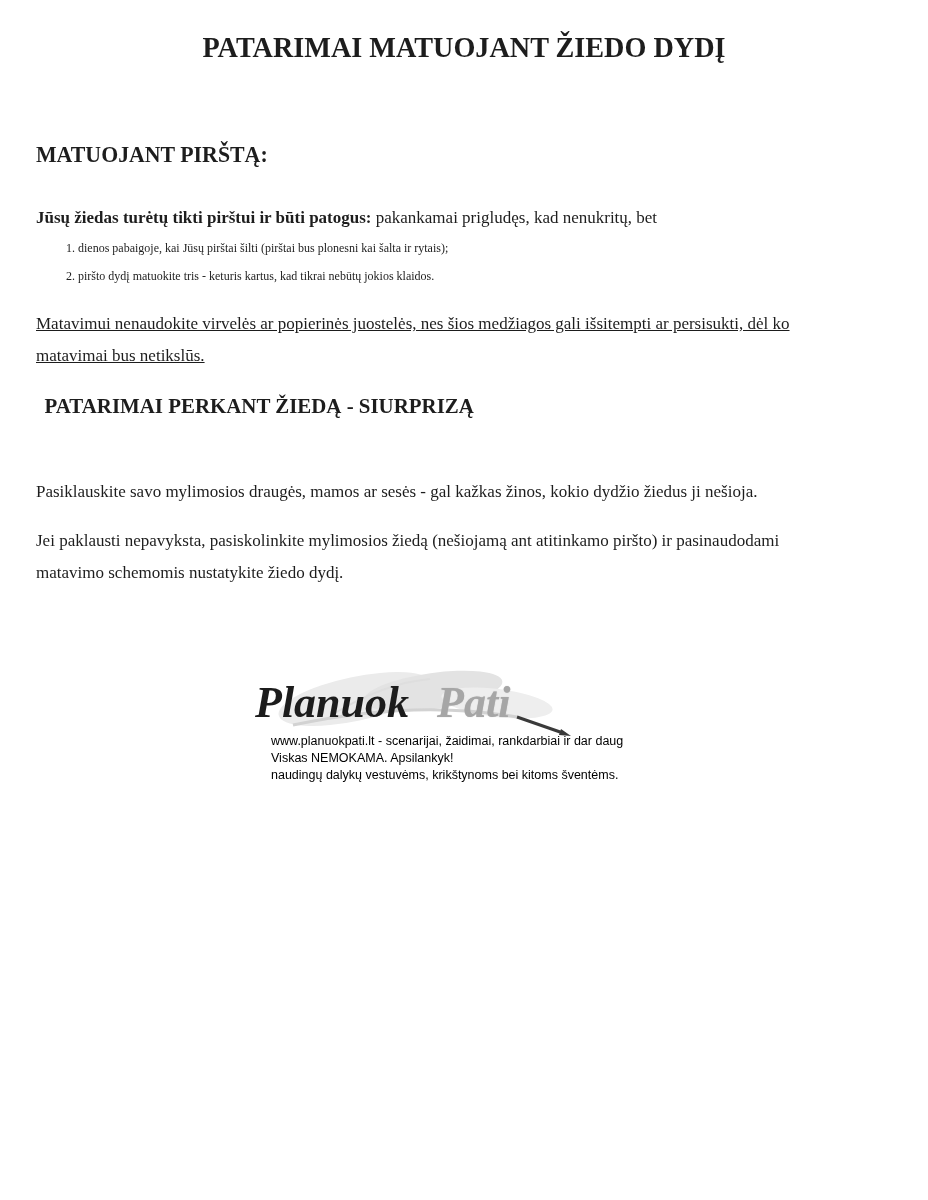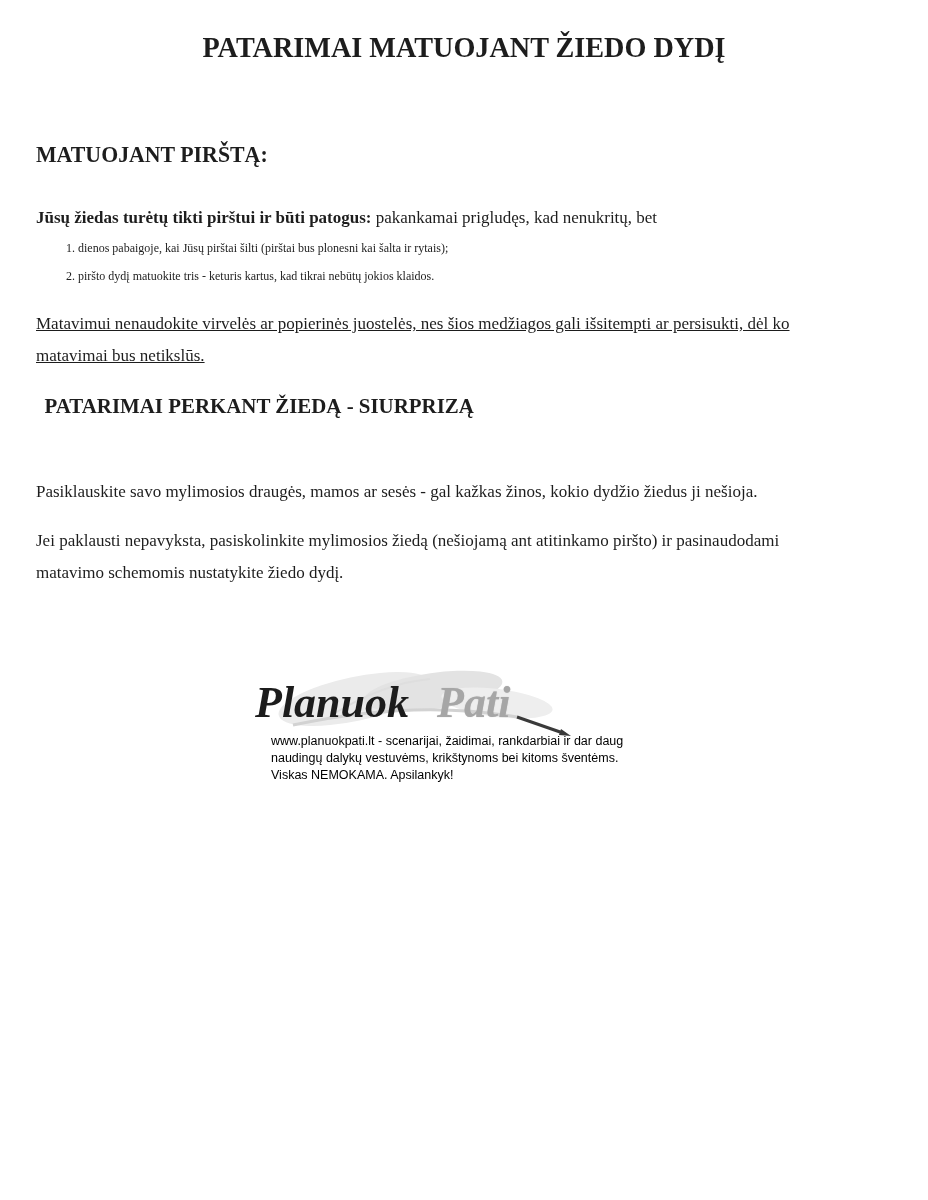--- a/index.html
+++ b/index.html
@@ -125,19 +125,19 @@
         <path d="M 28 62 Q 150 36 252 54" stroke="#d2d2d2" stroke-width="3" fill="none"></path>
         <path d="M 70 50 Q 120 20 165 16" stroke="#dedede" stroke-width="2" fill="none"></path>
         <path d="M 252 54 L 298 70" stroke="#3a3a3a" stroke-width="3" fill="none"></path>
         <path d="M 296 66 L 306 73 L 294 72 Z" fill="#3a3a3a"></path>
       </svg>
       <div class="brand">
         <span class="brand-primary">Planuok</span><span class="brand-secondary">Pati</span>
       </div>
       <div class="logo-caption">
         <div>www.planuokpati.lt - scenarijai, žaidimai, rankdarbiai ir dar daug</div>
+        <div>Viskas NEMOKAMA. Apsilankyk!</div>
         <div>naudingų dalykų vestuvėms, krikštynoms bei kitoms šventėms.</div>
-        <div>Viskas NEMOKAMA. Apsilankyk!</div>
       </div>
     </div>
 
   </div>
 </div>
 
 </body></html>

